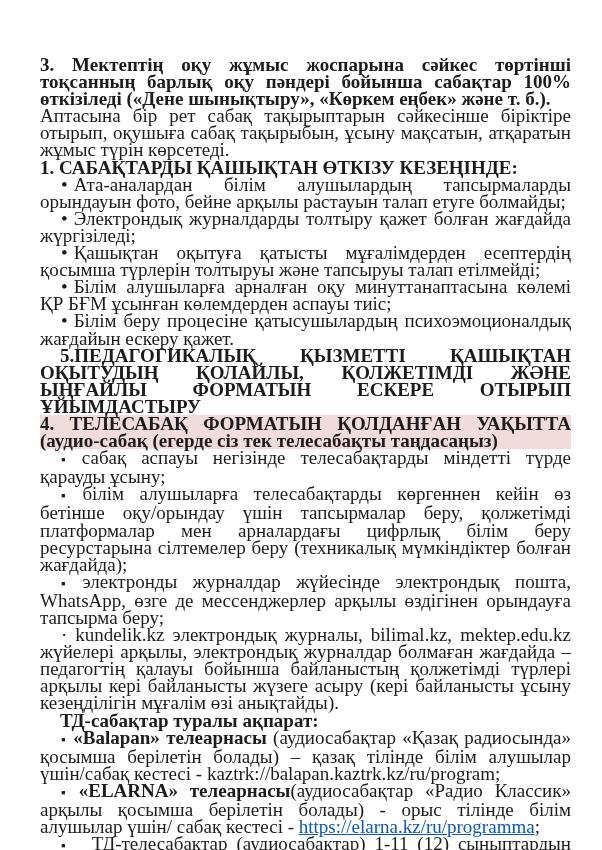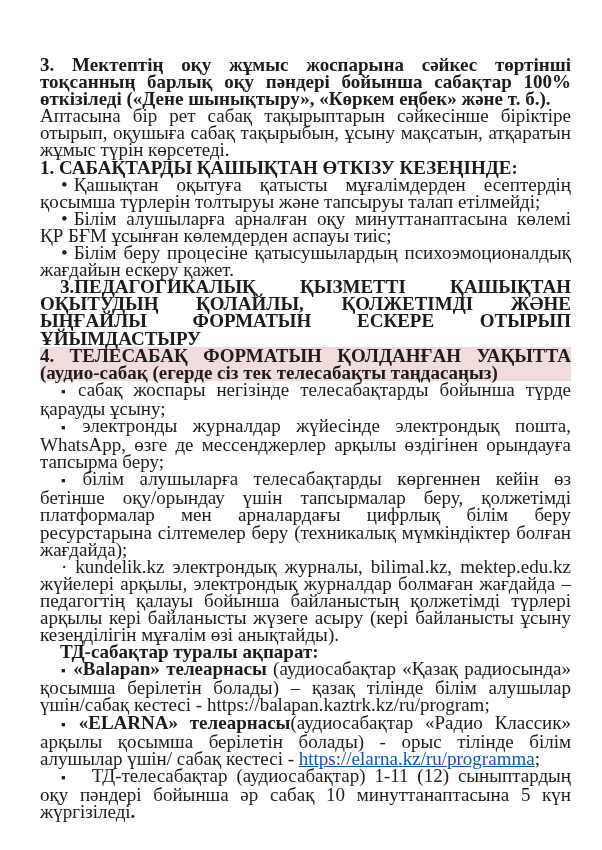--- a/index.html
+++ b/index.html
@@ -47,27 +47,29 @@
   }
 </style>
 </head>
 <body>
 
 <div class="page">
   <div class="content">
       <p class="para"><span class="b">3. Мектептің оқу жұмыс жоспарына сәйкес төртінші тоқсанның барлық оқу пәндері бойынша сабақтар 100% өткізіледі («Дене шынықтыру», «Көркем еңбек» және т. б.).</span></p>
       <p class="para"><span>Аптасына  бір рет сабақ тақырыптарын сәйкесінше біріктіре отырып, оқушыға сабақ тақырыбын, ұсыну мақсатын, атқаратын жұмыс түрін көрсетеді.</span></p>
       <p class="para"><span class="b">1. САБАҚТАРДЫ ҚАШЫҚТАН ӨТКІЗУ КЕЗЕҢІНДЕ:</span></p>
+      <p class="bullet"><span class="marker">•</span><span>Ата-аналардан білім алушылардың тапсырмаларды орындауын фото, бейне арқылы растауын талап етуге болмайды;</span></p>
+      <p class="bullet"><span class="marker">•</span><span>Электрондық журналдарды толтыру қажет болған жағдайда жүргізіледі;</span></p>
       <p class="bullet"><span class="marker">•</span><span>Қашықтан оқытуға қатысты мұғалімдерден есептердің қосымша түрлерін толтыруы және тапсыруы талап етілмейді;</span></p>
       <p class="bullet"><span class="marker">•</span><span>Білім алушыларға арналған оқу минуттанаптасына көлемі ҚР БҒМ ұсынған көлемдерден аспауы тиіс;</span></p>
       <p class="bullet"><span class="marker">•</span><span>Білім беру процесіне қатысушылардың психоэмоционалдық жағдайын ескеру қажет.</span></p>
-      <p class="para indent"><span class="b">3.ПЕДАГОГИКАЛЫҚ ҚЫЗМЕТТІ ҚАШЫҚТАН ОҚЫТУДЫҢ ҚОЛАЙЛЫ, ҚОЛЖЕТІМДІ ЖӘНЕ ЫҢҒАЙЛЫ ФОРМАТЫН ЕСКЕРЕ ОТЫРЫП ҰЙЫМДАСТЫРУ</span></p>
+      <p class="para indent"><span class="b">5.ПЕДАГОГИКАЛЫҚ ҚЫЗМЕТТІ ҚАШЫҚТАН ОҚЫТУДЫҢ ҚОЛАЙЛЫ, ҚОЛЖЕТІМДІ ЖӘНЕ ЫҢҒАЙЛЫ ФОРМАТЫН ЕСКЕРЕ ОТЫРЫП ҰЙЫМДАСТЫРУ</span></p>
       <p class="para highlight"><span class="b">4. ТЕЛЕСАБАҚ ФОРМАТЫН ҚОЛДАНҒАН УАҚЫТТА  (аудио-сабақ (егерде сіз тек телесабақты таңдасаңыз)</span></p>
-      <p class="bullet"><span class="marker m-sq">▪</span><span>сабақ жоспары негізінде телесабақтарды бойынша түрде қарауды ұсыну;</span></p>
+      <p class="bullet"><span class="marker m-sq">▪</span><span>сабақ аспауы негізінде телесабақтарды міндетті түрде қарауды ұсыну;</span></p>
+      <p class="bullet"><span class="marker m-sq">▪</span><span>білім алушыларға телесабақтарды көргеннен кейін өз бетінше оқу/орындау үшін тапсырмалар беру, қолжетімді платформалар мен арналардағы цифрлық білім беру ресурстарына сілтемелер беру (техникалық мүмкіндіктер болған жағдайда);</span></p>
       <p class="bullet"><span class="marker m-sq">▪</span><span>электронды журналдар жүйесінде электрондық пошта, WhatsApp, өзге де мессенджерлер арқылы өздігінен орындауға тапсырма беру;</span></p>
-      <p class="bullet"><span class="marker m-sq">▪</span><span>білім алушыларға телесабақтарды көргеннен кейін өз бетінше оқу/орындау үшін тапсырмалар беру, қолжетімді платформалар мен арналардағы цифрлық білім беру ресурстарына сілтемелер беру (техникалық мүмкіндіктер болған жағдайда);</span></p>
       <p class="bullet"><span class="marker m-dot">·</span><span>kundelik.kz электрондық журналы, bilimal.kz, mektep.edu.kz жүйелері арқылы, электрондық журналдар болмаған жағдайда – педагогтің қалауы бойынша байланыстың қолжетімді түрлері арқылы кері байланысты жүзеге асыру (кері байланысты ұсыну кезеңділігін мұғалім өзі анықтайды).</span></p>
       <p class="para indent"><span class="b">ТД-сабақтар туралы ақпарат:</span></p>
-      <p class="bullet"><span class="marker m-sq">▪</span><span class="b">«Balapan» телеарнасы </span><span>(аудиосабақтар «Қазақ радиосында» қосымша берілетін болады) – қазақ тілінде білім алушылар үшін/сабақ кестесі - https://balapan.kaztrk.kz/ru/program;</span></p>
+      <p class="bullet"><span class="marker m-sq">▪</span><span class="b">«Balapan» телеарнасы </span><span>(аудиосабақтар «Қазақ радиосында» қосымша берілетін болады) – қазақ тілінде білім алушылар үшін/сабақ кестесі - kaztrk://balapan.kaztrk.kz/ru/program;</span></p>
       <p class="bullet"><span class="marker m-sq">▪</span><span class="b">«ELARNA» телеарнасы</span><span>(аудиосабақтар «Радио Классик» арқылы қосымша берілетін болады) - орыс тілінде білім алушылар үшін/ сабақ кестесі - </span><a href="#" class="doclink">https://elarna.kz/ru/programma</a><span>;</span></p>
       <p class="bullet wide"><span class="marker m-sq">▪</span><span>ТД-телесабақтар (аудиосабақтар) 1-11 (12) сыныптардың оқу пәндері бойынша әр сабақ 10 минуттанаптасына 5 күн жүргізіледі</span><span class="b">.</span></p>
     </div>
 </div>
 
 </body></html>

